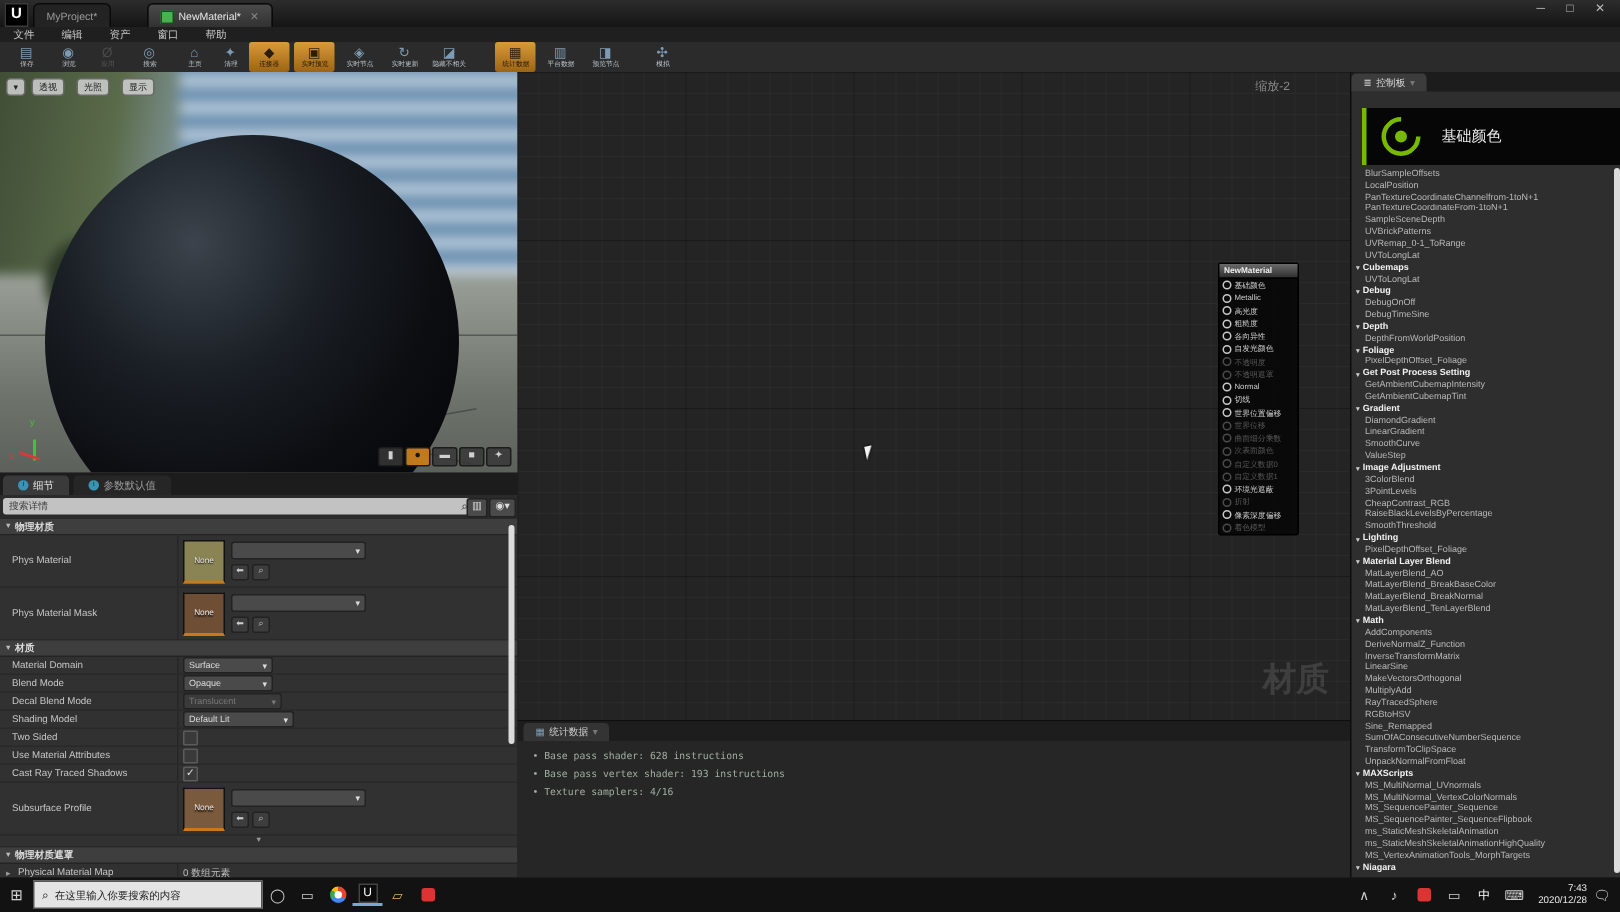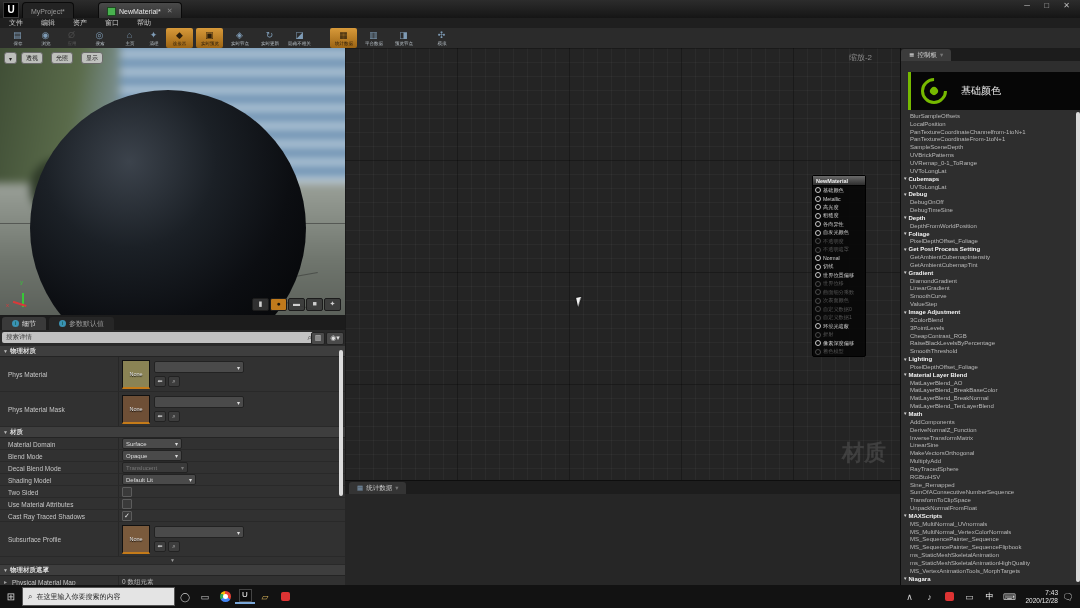--- a/index.html
+++ b/index.html
@@ -60,21 +60,21 @@
   .chk{position:absolute;left:122px;top:1px;width:8px;height:8px;background:#3a3a3a;border:1px solid #5c5c5c;border-radius:1px;
        color:#e5e5e5;font-size:7px;line-height:8px;text-align:center}
   .scrollthumb{position:absolute;width:4px;background:#dcdcdc;border-radius:2px}
   
   #graph{left:345px;top:48px;width:555px;height:432px;background-color:#242424;
          background-image:linear-gradient(rgba(0,0,0,.4) 1px,transparent 1px),
                           linear-gradient(90deg,rgba(0,0,0,.4) 1px,transparent 1px),
                           linear-gradient(rgba(255,255,255,.03) 1px,transparent 1px),
                           linear-gradient(90deg,rgba(255,255,255,.03) 1px,transparent 1px);
          background-size:112px 112px,112px 112px,14px 14px,14px 14px;border-right:1px solid #111}
-  #zoomlabel{position:absolute;right:28px;top:4px;font-size:8px;color:#8a8a8a}
+  #zoomlabel{position:absolute;right:40px;top:4px;font-size:8px;color:#8a8a8a}
   #watermark{position:absolute;right:14px;bottom:12px;font-size:22px;color:rgba(255,255,255,.12);font-weight:bold}
   #matnode{position:absolute;left:467px;top:127px;width:52px;background:rgba(8,8,8,.92);border:1px solid #000;border-radius:2px}
   #nodehead{height:9px;background:linear-gradient(#6a6a6a,#2e2e2e);color:#f0f0f0;font-size:5.5px;font-weight:bold;
             display:flex;align-items:center;padding-left:3px;border-bottom:1px solid #000}
   .pin{height:8.5px;display:flex;align-items:center;gap:2px;padding-left:2px}
   .pin .ring{width:4px;height:4px;border-radius:50%;border:1px solid #c9c9c9}
   .pin .plb{font-size:5.2px;color:#cfcfcf;white-space:nowrap}
   .pin.off .ring{border-color:#4b4b4b}.pin.off .plb{color:#585858}
   #cursor{position:absolute;width:0;height:0;border-left:5px solid #f2f2f2;border-right:3px solid transparent;
           border-bottom:9px solid transparent;transform:rotate(-12deg);filter:drop-shadow(0 0 1px #000)}
@@ -445,20 +445,25 @@
 </div>
 
 <div class="abs" id="stats">
   <div id="statstabbar">
     <div id="statstab" style="margin-left:4px">
       <span style="color:#7e9bb5">▦</span>
       <span>统计数据</span>
       <span style="color:#777">▾</span>
     </div>
   </div>
+  <div id="statlines" style="padding-top:4px">
+      <div class="statline">•  Base pass shader: 628 instructions</div>
+      <div class="statline">•  Base pass vertex shader: 193 instructions</div>
+      <div class="statline">•  Texture samplers: 4/16</div>
+    </div>
 </div>
 
 <div class="abs" id="palette">
   <div id="palheadbar">
     <div id="paltab">
       <span>≣</span>
       <span>控制板</span>
       <span style="color:#777">▾</span>
     </div>
   </div>

